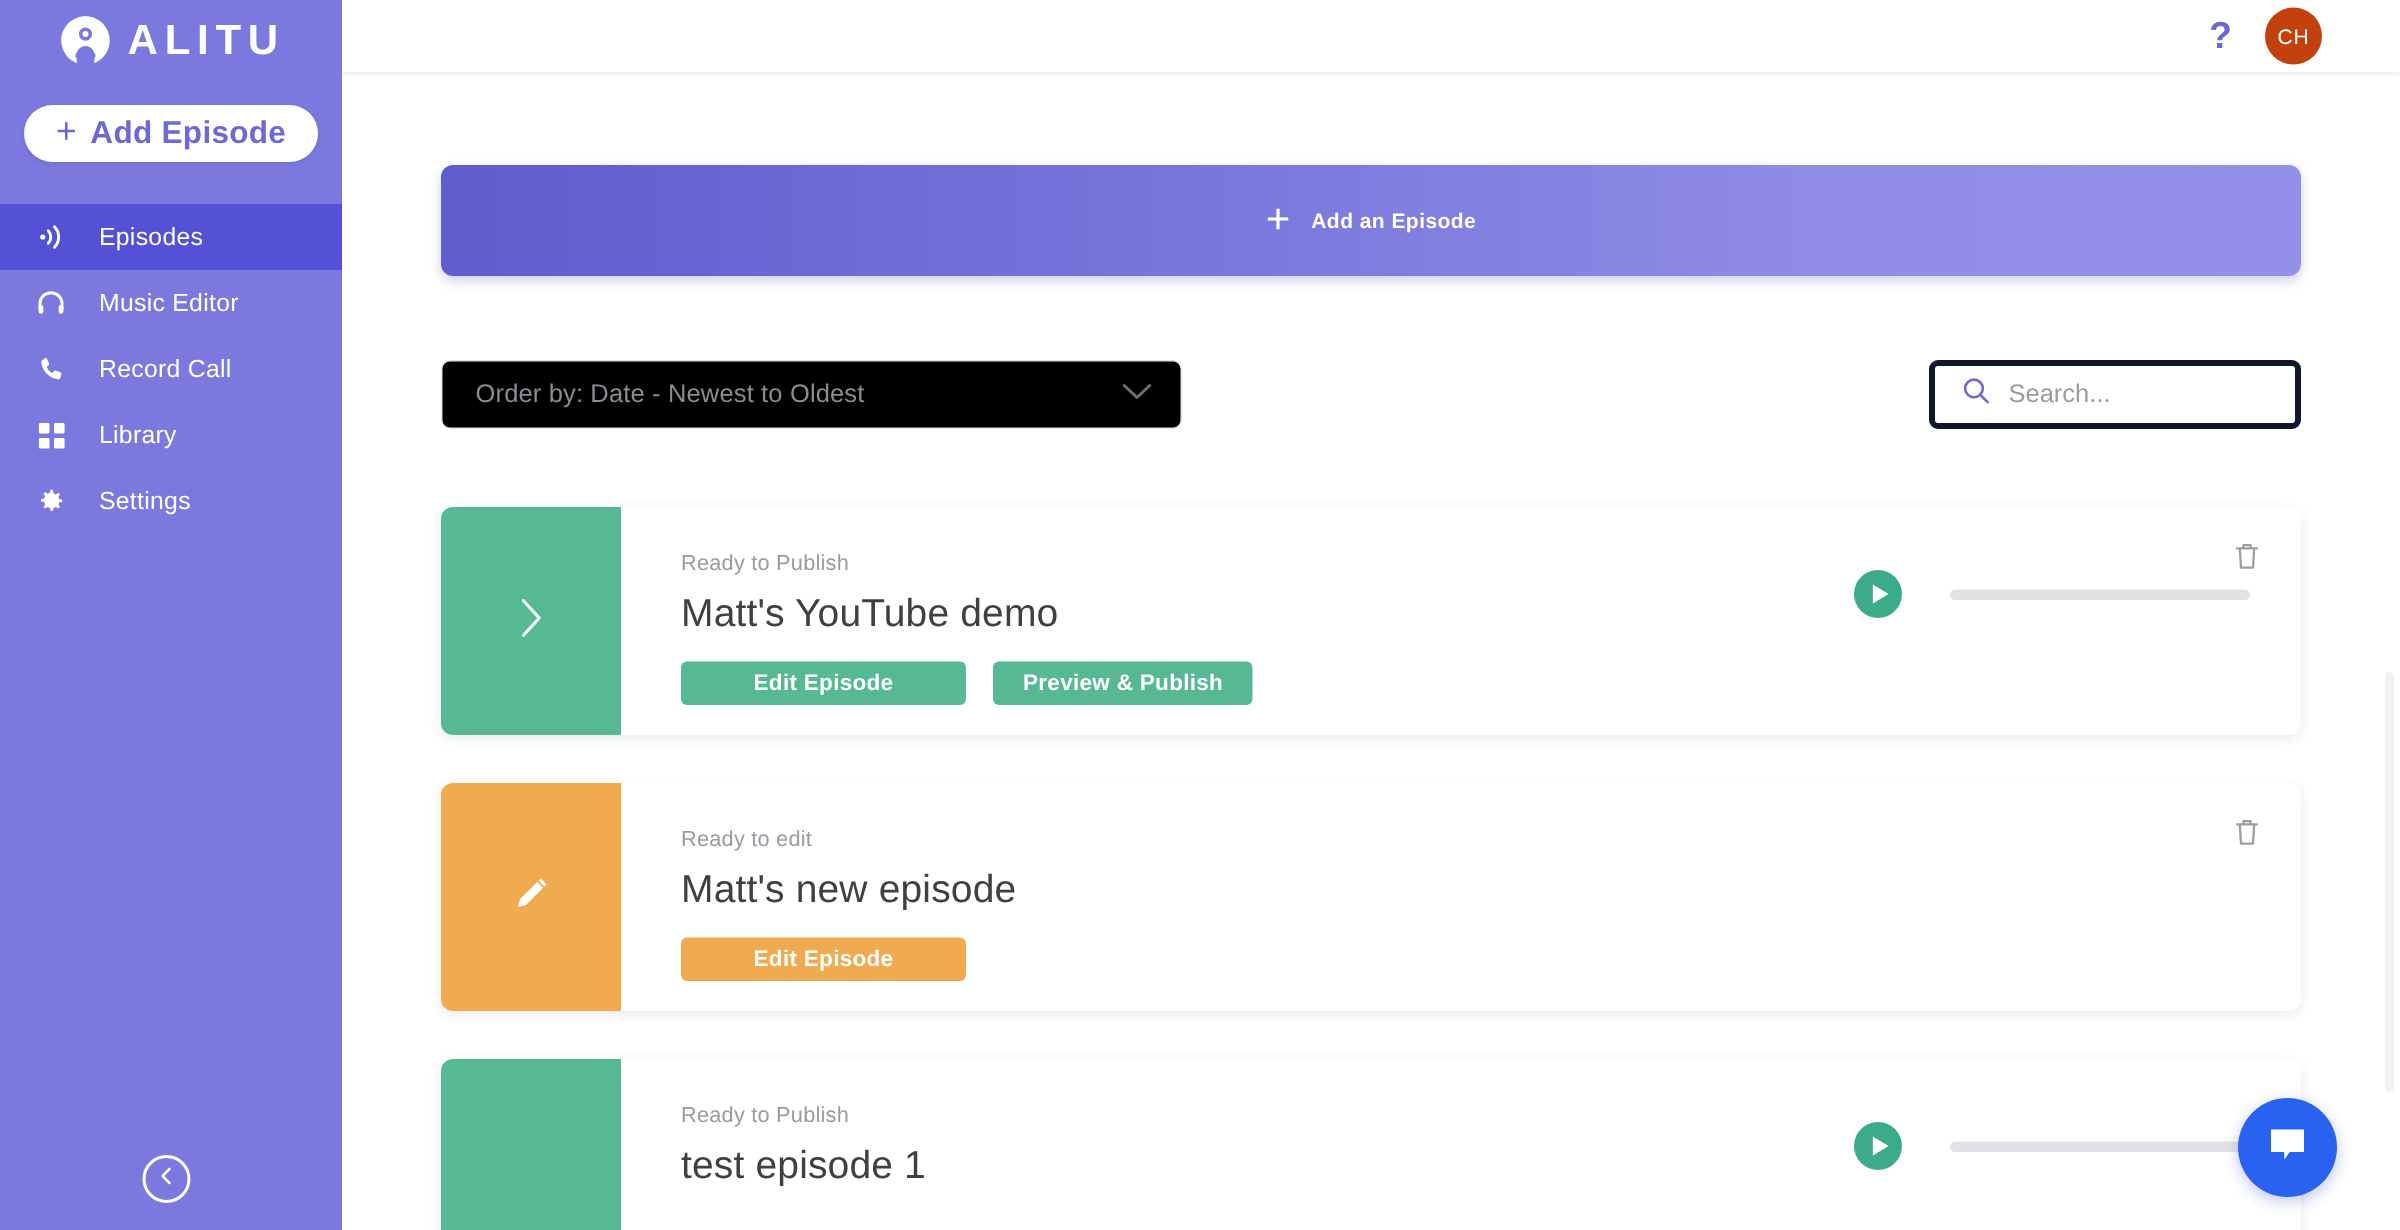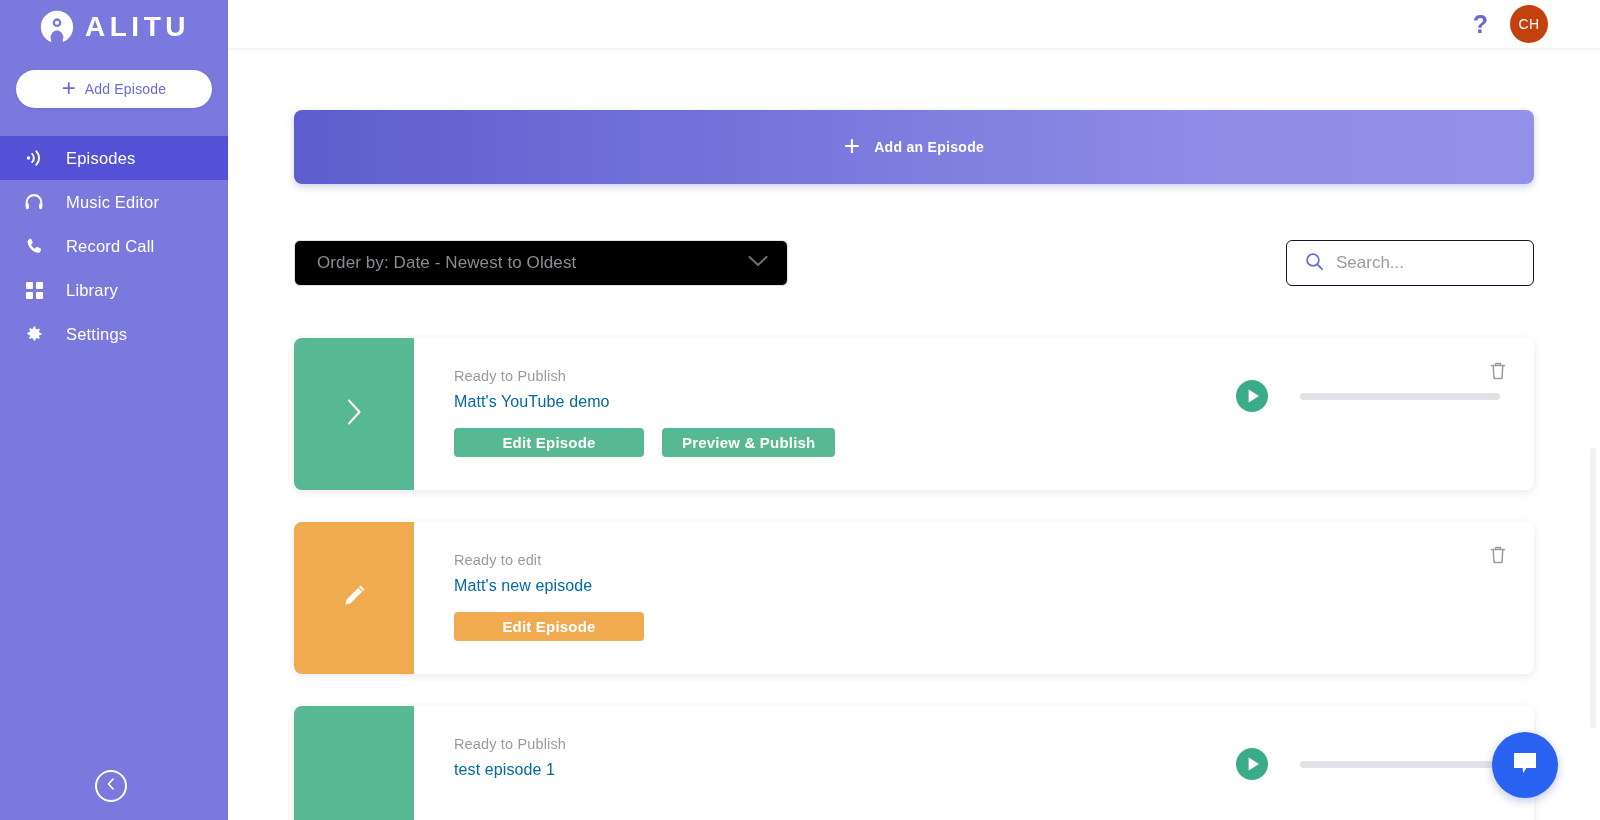--- a/index.html
+++ b/index.html
@@ -63,22 +63,22 @@
   }
   .add-episode-btn .plus {
     color: #6c69d6;
     font-size: 24px;
     font-weight: 300;
     line-height: 1;
     margin-top: -2px;
   }
   .add-episode-label {
     color: #6c69d6;
-    font-size: 14px;
-    font-weight: 400;
+    font-size: 21px;
+    font-weight: 700;
     letter-spacing: .2px;
   }
 
   .nav { margin-top: 28px; }
 
   .nav-item {
     height: 44px;
     display: flex;
     align-items: center;
     padding-left: 22px;
@@ -221,21 +221,21 @@
     cursor: pointer;
   }
   .order-select-label {
     font-size: 17px;
     color: #8b8b93;
     letter-spacing: .1px;
   }
   .search-box {
     width: 248px;
     height: 46px;
-    border: 1px solid #0f172a;
+    border: 4px solid #0f172a;
     border-radius: 6px;
     background: #ffffff;
     display: flex;
     align-items: center;
     padding: 0 14px 0 18px;
     gap: 12px;
   }
   .search-box input {
     border: none;
     outline: none;
@@ -277,22 +277,22 @@
     padding: 30px 0 0 40px;
     position: relative;
   }
   .card-status {
     font-size: 14.5px;
     color: #9a9aa2;
     letter-spacing: .15px;
   }
   .card-title {
     margin-top: 9px;
-    font-size: 16px;
-    color: #0369a1;
+    font-size: 26px;
+    color: #404040;
     letter-spacing: .1px;
     font-weight: 400;
   }
   .card-actions { margin-top: 17px; display: flex; gap: 18px; }
   .card-btn {
     height: 29px;
     border-radius: 4px;
     color: #ffffff;
     font-size: 15px;
     font-weight: 700;

